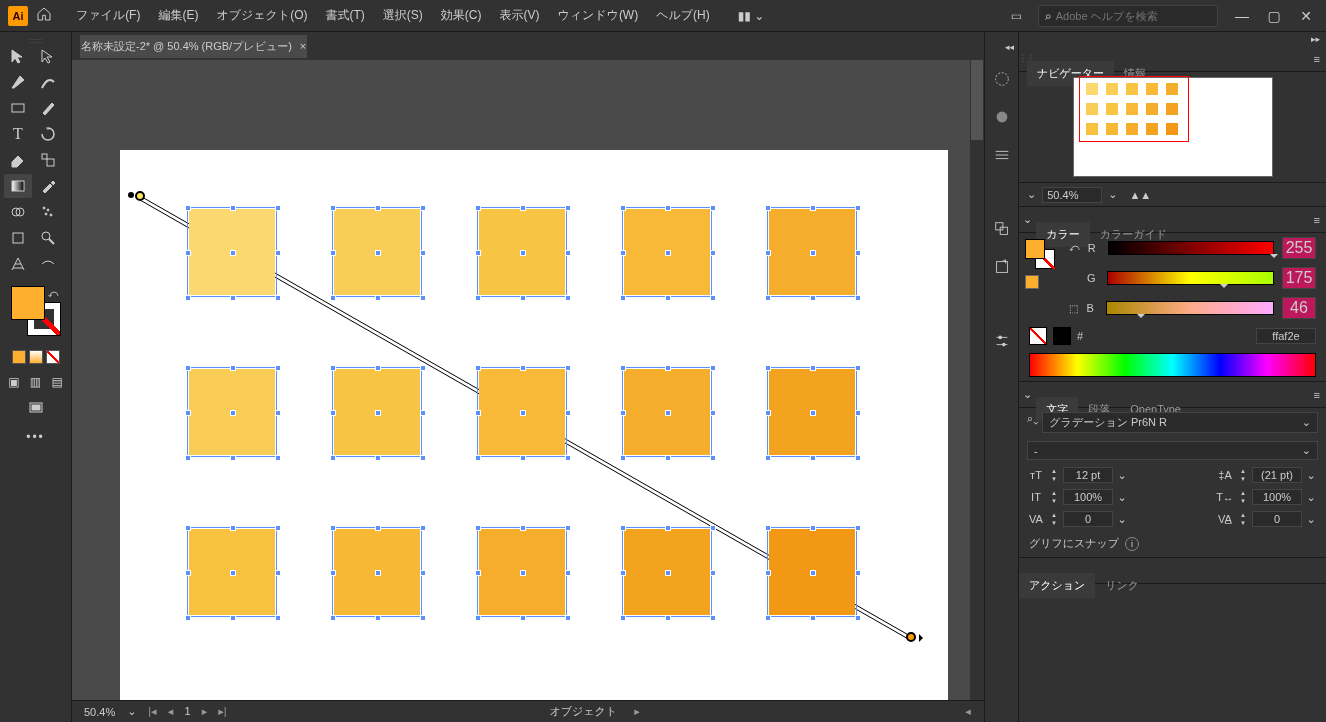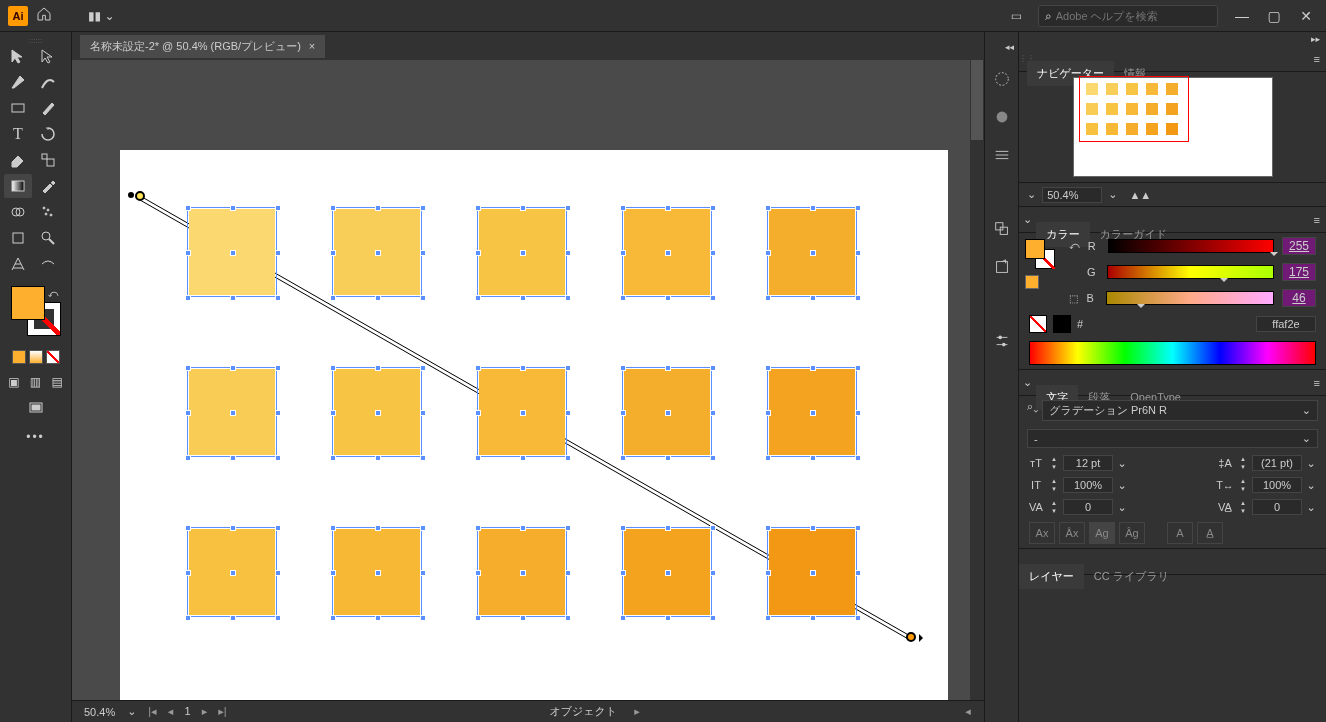--- a/index.html
+++ b/index.html
@@ -28,21 +28,21 @@
 .stroke-box { position: absolute; bottom: 0; right: 0; width: 34px; height: 34px; background: #fff; border: 1px solid #000; }
 .stroke-box::before { content:''; position:absolute; inset:6px; background:#323232; }
 .stroke-box::after { content:''; position:absolute; top:0; left:0; width:100%; height:100%; background: linear-gradient(to top right, transparent 45%, red 45%, red 55%, transparent 55%); }
 .swap-arrows { position: absolute; top: 2px; right: 2px; font-size: 10px; cursor: pointer; color:#ccc; }
 .mini-swatch-row { display: flex; gap: 3px; justify-content: center; margin: 4px 0; }
 .mini-sw { width: 14px; height: 14px; border: 1px solid #555; }
 .more-dots { text-align: center; margin-top: 8px; letter-spacing: 2px; cursor: pointer; }
 
 .center-area { flex: 1; display: flex; flex-direction: column; background: #4a4a4a; }
 .tab-bar { height: 28px; background: #323232; display: flex; align-items: center; padding: 0 8px; }
-.doc-tab { background: #4a4a4a; padding: 4px 10px; display: flex; align-items: center; gap: 8px; font-size: 11px; }
+.doc-tab { background: #4a4a4a; padding: 4px 1px; display: flex; align-items: center; gap: 8px; font-size: 11px; }
 .tab-close { cursor: pointer; }
 
 .canvas-wrap { flex: 1; position: relative; overflow: hidden; }
 .artboard { position: absolute; top: 90px; left: 48px; width: 828px; height: 628px; background: #fff; }
 .sq { position: absolute; border: 1px solid #5a90ff; }
 .sq-f { position:absolute; inset:1px; }
 .handle { position: absolute; width: 6px; height: 6px; background: #5a90ff; border: 1px solid #fff; }
 .ctr { position: absolute; width: 6px; height: 6px; background: #5a90ff; border: 1px solid #fff; }
 .grad-stop { position: absolute; width: 10px; height: 10px; border: 2px solid #000; border-radius: 50%; background: #fff; }
 
@@ -64,21 +64,21 @@
 .nav-viewport { position: absolute; border: 1px solid red; }
 .nav-sq { position: absolute; }
 .nav-footer { height: 24px; display: flex; align-items: center; padding: 0 8px; gap: 6px; border-top: 1px solid #1a1a1a; }
 .zoom-input { background: #2a2a2a; border: 1px solid #444; color: #ccc; width: 60px; padding: 1px 4px; font-size: 11px; }
 
 .color-panel { border-top: 1px solid #1a1a1a; }
 .rgb-row { display: flex; align-items: center; padding: 4px 10px; gap: 8px; }
 .rgb-label { width: 12px; }
 .rgb-slider { flex: 1; height: 14px; position: relative; border: 1px solid #000; }
 .rgb-slider-knob { position:absolute; top:100%; width:0; height:0; border:4px solid transparent; border-top-color:#ccc; }
-.rgb-value { width: 34px; background: #701a75; border: 1px solid #444; color: #ccc; text-align: center; padding: 1px 2px; font-size: 12px; text-decoration: underline; }
+.rgb-value { width: 34px; background: #be185d; border: 1px solid #444; color: #ccc; text-align: center; padding: 1px 2px; font-size: 16px; }
 .csw { width: 18px; height: 18px; border: 1px solid #000; }
 .hex-row { display: flex; align-items: center; padding: 4px 10px; gap: 6px; }
 .hex-input { background: #2a2a2a; border: 1px solid #444; color: #ccc; width: 60px; padding: 1px 4px; text-align: center; font-size: 11px; margin-left: auto; }
 .spectrum { height: 24px; margin: 4px 10px; background: linear-gradient(to right, #f00, #ff0, #0f0, #0ff, #00f, #f0f, #f00); border: 1px solid #000; }
 
 .text-panel { border-top: 1px solid #1a1a1a; }
 .font-row { display: flex; padding: 4px 8px; gap: 4px; }
 .font-select { flex: 1; background: #2a2a2a; border: 1px solid #444; color: #ccc; padding: 2px 6px; font-size: 11px; display: flex; align-items: center; justify-content: space-between; cursor: pointer; }
 .text-controls { display: flex; justify-content: space-between; padding: 2px 8px; }
 .tc-group { display: flex; align-items: center; gap: 2px; }
@@ -101,20 +101,31 @@
 </style>
 </head>
 <body>
 
 <div class="top-bar">
   <div class="app-logo">Ai</div>
   <div class="home-icon">
     <svg viewBox="0 0 24 24" width="16" height="16">
         <path d="M3 11 L12 3 L21 11 V21 H14 V14 H10 V21 H3 Z" fill="none" stroke="#ccc" stroke-width="1.5"></path>
       </svg>
+  </div>
+  <div class="menu-items">
+    <div class="menu-item">ファイル(F)</div>
+    <div class="menu-item">編集(E)</div>
+    <div class="menu-item">オブジェクト(O)</div>
+    <div class="menu-item">書式(T)</div>
+    <div class="menu-item">選択(S)</div>
+    <div class="menu-item">効果(C)</div>
+    <div class="menu-item">表示(V)</div>
+    <div class="menu-item">ウィンドウ(W)</div>
+    <div class="menu-item">ヘルプ(H)</div>
   </div>
   <div class="menu-item" style="margin-left:12px;">▮▮ ⌄</div>
   <div class="spacer"></div>
   <div class="layout-btn">▭</div>
   <div class="search-box">
     <span style="margin-right:4px;">⌕</span>
     <input type="text" placeholder="Adobe ヘルプを検索" style="">
   </div>
   <div class="window-controls">
     <div class="win-ctrl">—</div>
@@ -704,31 +715,26 @@
         <div class="tc-group">
           <div class="tc-icon">VA̲</div>
           <div class="tc-stepper">
               <div class="tc-step">▴</div>
               <div class="tc-step">▾</div>
             </div>
           <input class="tc-input" value="0" style="">
           <div class="tc-caret">⌄</div>
         </div>
       </div>
-      <div class="glyph-buttons">
-        <div class="glyph-btn">Ax</div>
-        <div class="glyph-btn">Âx</div>
-        <div class="glyph-btn" style="background:#444;">Ag</div>
-        <div class="glyph-btn">Ȃg</div>
-        <div style="width:14px;"></div>
-        <div class="glyph-btn">A</div>
-        <div class="glyph-btn">A̲</div>
+      <div class="glyph-snap">
+        <span>グリフにスナップ</span>
+        <div class="info-circle">i</div>
       </div>
     </div>
 
     <div class="panel-section">
       <div class="section-tabs panel-tabs">
-        <div class="p-tab active">レイヤー</div>
-        <div class="p-tab">CC ライブラリ</div>
+        <div class="p-tab active">アクション</div>
+        <div class="p-tab">リンク</div>
       </div>
     </div>
   </div>
 </div>
 
 </body></html>

